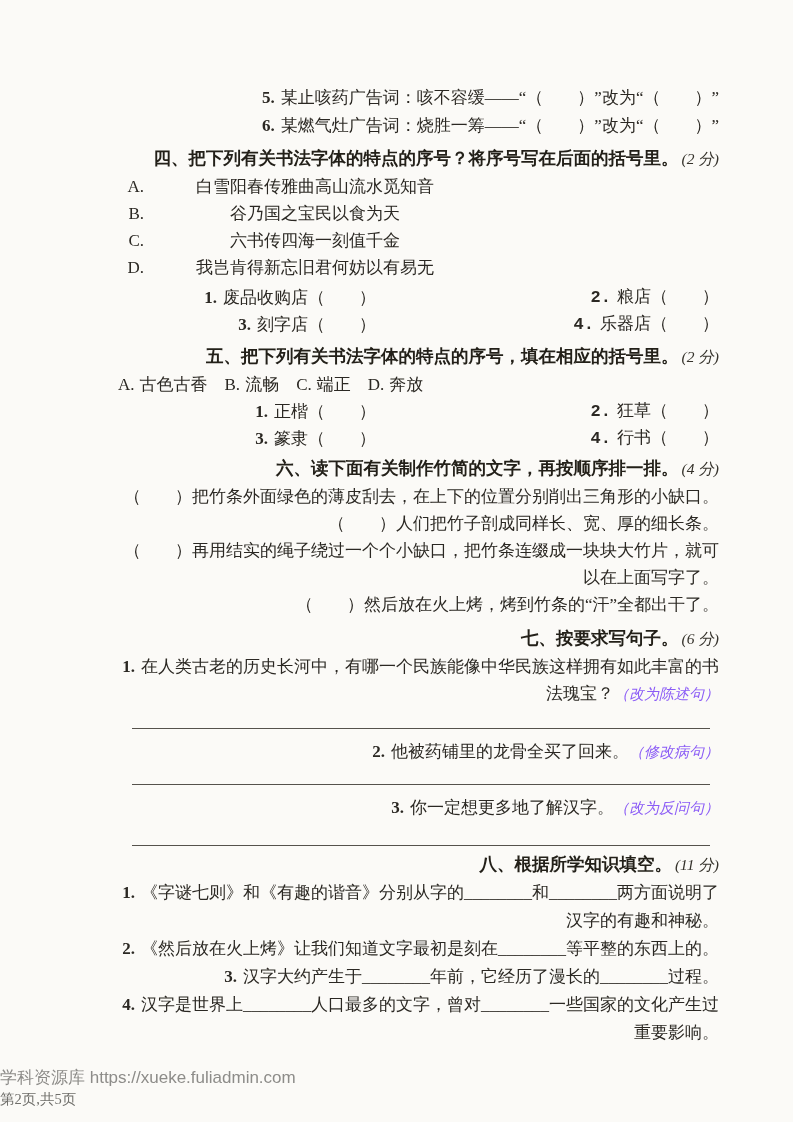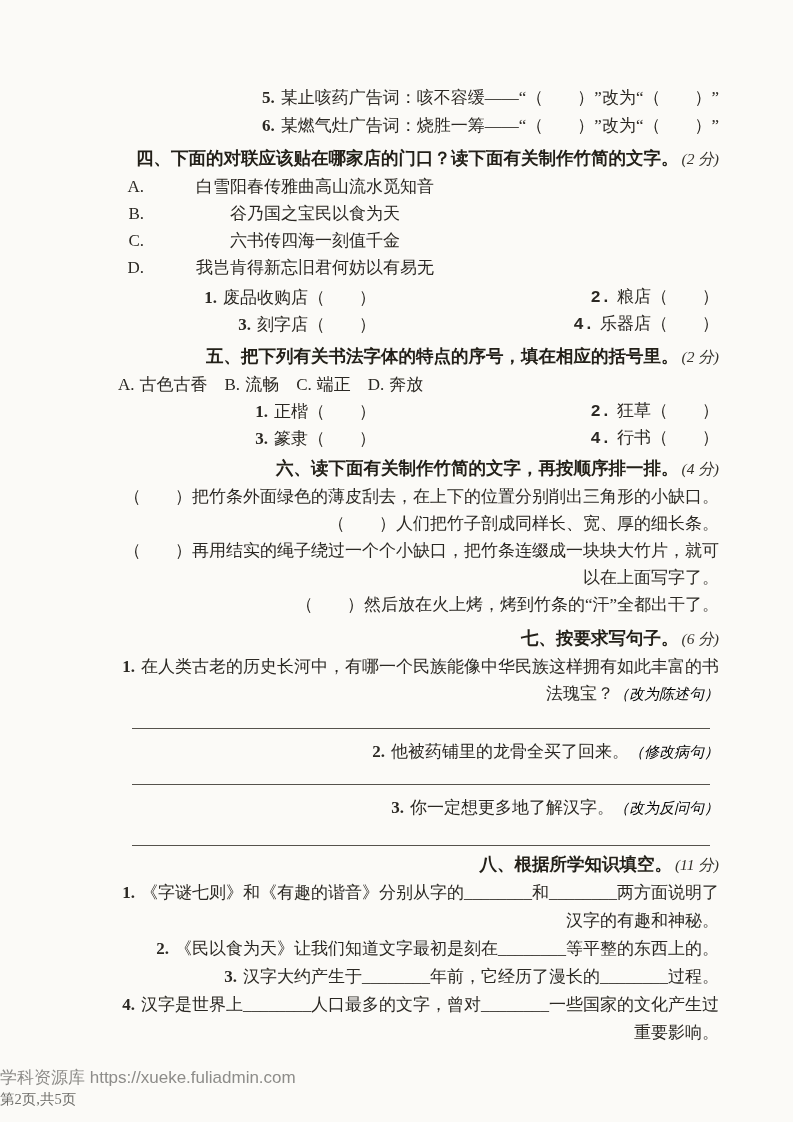--- a/index.html
+++ b/index.html
@@ -54,21 +54,21 @@
   
   .ans-row { display: flex; padding-left: 28px; }
   .a-col1 { width: 260px; flex: none; }
   .a-col2 { flex: 1; font-family: Liberation Mono, monospace; }
 
   
   .opts { padding-left: 30px; display: flex; }
   .opt { margin-right: 17px; }
   .o-label { margin-right: 5px; }
 
-  .note { font-style: italic; font-size: 15px; color: #000000; margin-top: 9px; }
+  .note { font-style: italic; font-size: 15px; color: #8b5cf6; margin-top: 9px; }
 
   .answer-line {
     border-bottom: 1.5px solid #55524c;
     height: 0;
     margin-left: 44px;
     width: 578px;
   }
 
   .mt2 { margin-top: 2px; }
   .mt3 { margin-top: 3px; }
@@ -90,21 +90,21 @@
 </head>
 <body>
 
 <div class="page">
   <div class="content">
 
     <div class="line item"><span class="num">5.</span><span>某止咳药广告词：咳不容缓——“（　　）”改为“（　　）”</span></div>
     <div class="line item"><span class="num">6.</span><span>某燃气灶广告词：烧胜一筹——“（　　）”改为“（　　）”</span></div>
 
     <div>
-      <div class="sec-title mt4"><span>四、下面的对联应该贴在哪家店的门口？读下面有关制作竹简的文字。</span><span class="points">(2 分)</span></div>
+      <div class="sec-title mt4"><span>四、把下列有关书法字体的特点的序号？将序号写在后面的括号里。</span><span class="points">(2 分)</span></div>
 
       <div class="line lh27 couplet">
           <span class="c-label">A.</span>
           <span class="c-first">白雪阳春传雅曲</span>
           <span>高山流水觅知音</span>
         </div>
       <div class="line lh27 couplet">
           <span class="c-label">B.</span>
           <span class="c-first">谷乃国之宝</span>
           <span>民以食为天</span>
@@ -169,21 +169,21 @@
       <div class="answer-line mt18"></div>
 
       <div class="line lh27 item mt9"><span class="num">3.</span><span>你一定想更多地了解汉字。</span><span class="note">（改为反问句）</span></div>
       <div class="answer-line mt23"></div>
     </div>
 
     <div>
       <div class="sec-title mt4"><span>八、根据所学知识填空。</span><span class="points">(11 分)</span></div>
 
       <div class="line item"><span class="num">1.</span><span>《字谜七则》和《有趣的谐音》分别从字的________和________两方面说明了汉字的有趣和神秘。</span></div>
-      <div class="line item"><span class="num">2.</span><span>《民以食为天》让我们知道文字最初是刻在________等平整的东西上的。</span></div>
+      <div class="line item"><span class="num">2.</span><span>《然后放在火上烤》让我们知道文字最初是刻在________等平整的东西上的。</span></div>
       <div class="line item"><span class="num">3.</span><span>汉字大约产生于________年前，它经历了漫长的________过程。</span></div>
       <div class="line item"><span class="num">4.</span><span>汉字是世界上________人口最多的文字，曾对________一些国家的文化产生过重要影响。</span></div>
     </div>
 
   </div>
 
   <div class="footer">
     <div class="footer-source">学科资源库 https://xueke.fuliadmin.com</div>
     <div class="footer-page">第2页,共5页</div>
   </div>

